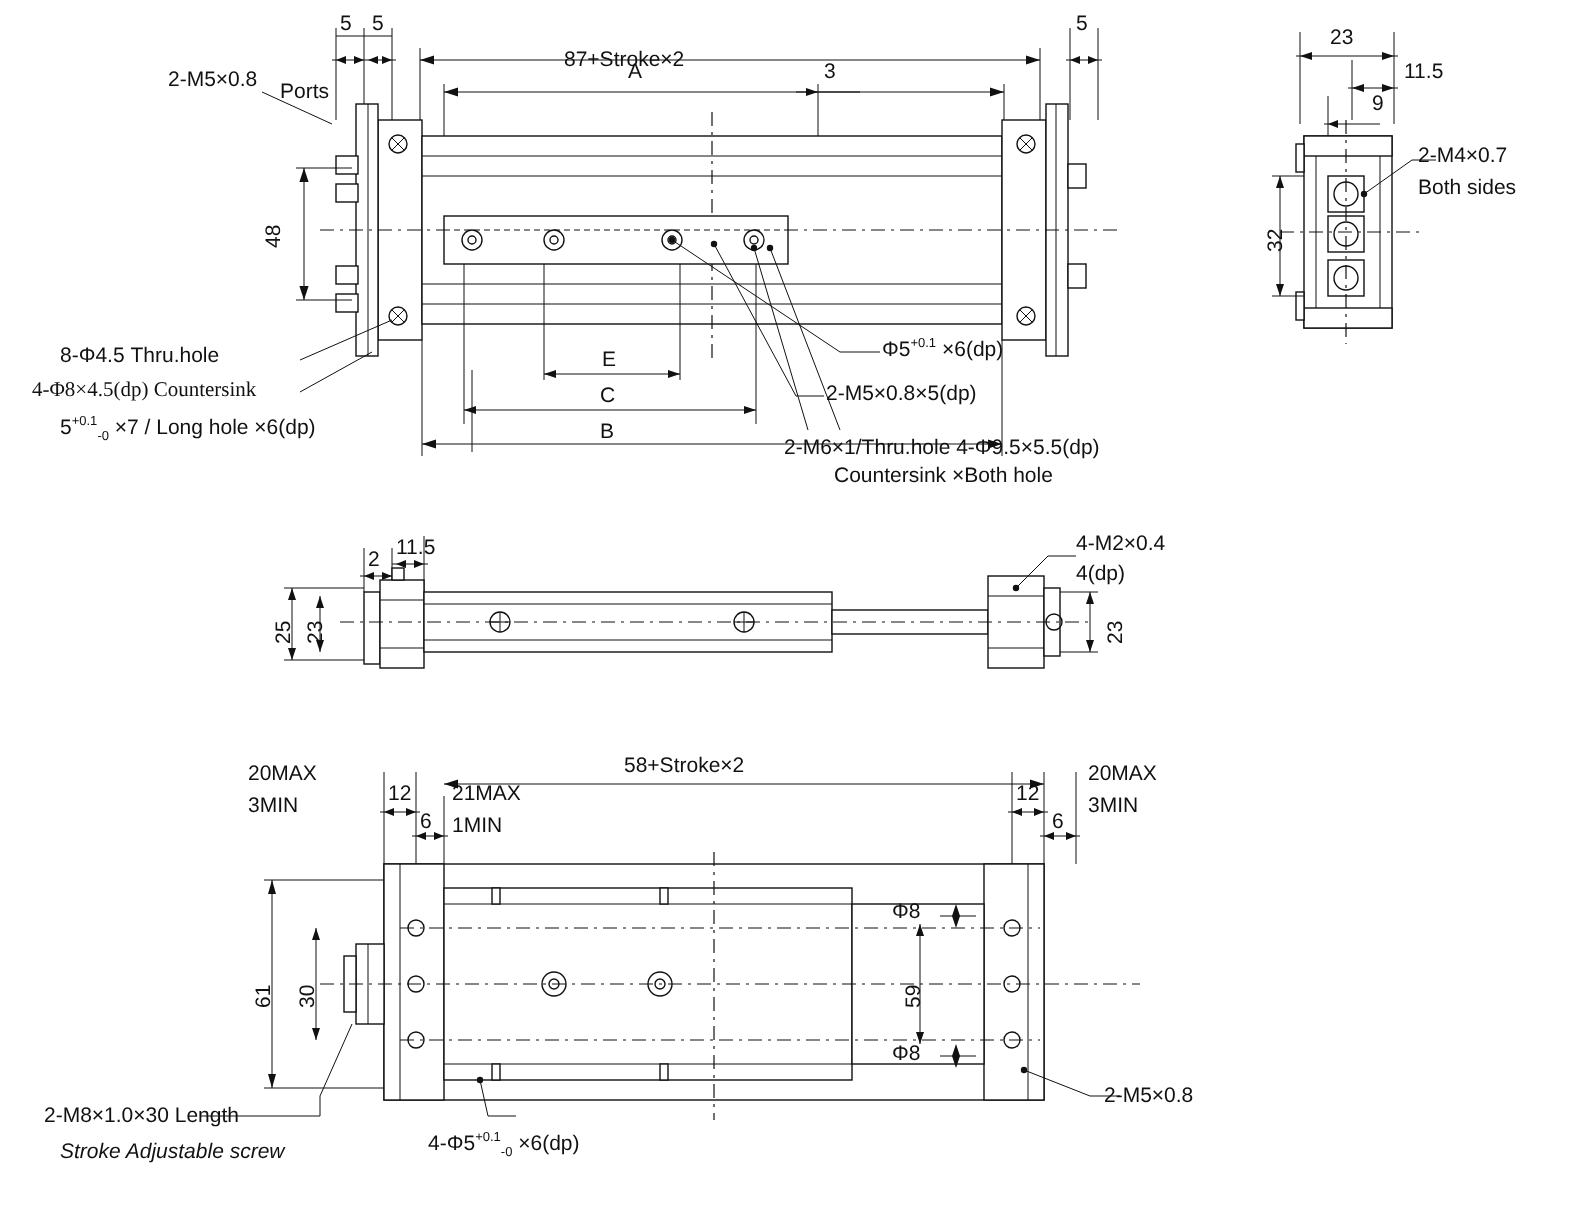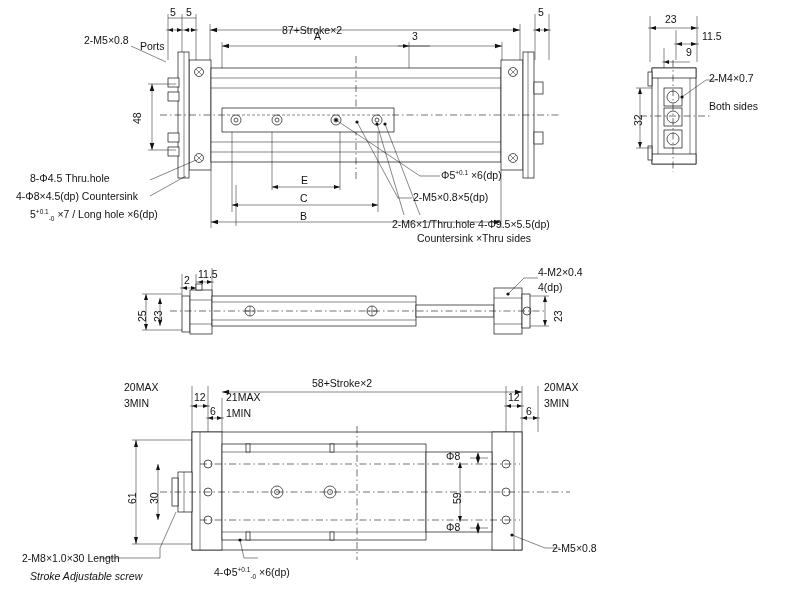--- a/index.html
+++ b/index.html
@@ -359,37 +359,37 @@
 <div class="lbl" style="left:538px;top:6px;">5</div>
 <div class="lbl" style="left:314px;top:30px;">A</div>
 <div class="lbl" style="left:412px;top:30px;">3</div>
 
 <div class="lbl" style="left:84px;top:34px;">2-M5×0.8</div>
 <div class="lbl" style="left:104px;top:40px;margin-left:36px;">Ports</div>
 
 <div class="lbl" style="left:131px;top:124px;transform:rotate(-90deg);transform-origin:left top;">48</div>
 
 <div class="lbl" style="left:30px;top:172px;">8-Φ4.5 Thru.hole</div>
-<div class="lbl" style="left:16px;top:190px;">4-Φ8×4.5(dp) Countersink</div>
+<div class="lbl" style="left:16px;top:190px;font-family:Liberation Serif, serif;">4-Φ8×4.5(dp) Countersink</div>
 <div class="lbl" style="left:30px;top:208px;">5<sup>+0.1</sup><sub>-0</sub> ×7 / Long hole ×6(dp)</div>
 
 <div class="lbl" style="left:301px;top:174px;">E</div>
 <div class="lbl" style="left:300px;top:192px;">C</div>
 <div class="lbl" style="left:300px;top:210px;">B</div>
 
 <div class="lbl" style="left:441px;top:169px;">Φ5<sup>+0.1</sup> ×6(dp)</div>
 <div class="lbl" style="left:413px;top:191px;text-align:right;">2-M5×0.8×5(dp)</div>
 <div class="lbl" style="left:392px;top:218px;">2-M6×1/Thru.hole 4-Φ9.5×5.5(dp)</div>
-<div class="lbl" style="left:417px;top:232px;">Countersink ×Thru sides</div>
+<div class="lbl" style="left:417px;top:232px;">Countersink ×Both hole</div>
 
 <div class="lbl" style="left:665px;top:13px;">23</div>
 <div class="lbl" style="left:702px;top:30px;">11.5</div>
 <div class="lbl" style="left:686px;top:46px;">9</div>
 <div class="lbl" style="left:709px;top:72px;">2-M4×0.7</div>
-<div class="lbl" style="left:709px;top:88px;margin-top:12px;">Both sides</div>
+<div class="lbl" style="left:709px;top:88px;">Both sides</div>
 <div class="lbl" style="left:632px;top:126px;transform:rotate(-90deg);transform-origin:left top;">32</div>
 
 <div class="lbl" style="left:184px;top:274px;">2</div>
 <div class="lbl" style="left:198px;top:268px;">11.5</div>
 <div class="lbl" style="left:136px;top:322px;transform:rotate(-90deg);transform-origin:left top;">25</div>
 <div class="lbl" style="left:152px;top:322px;transform:rotate(-90deg);transform-origin:left top;">23</div>
 <div class="lbl" style="left:552px;top:322px;transform:rotate(-90deg);transform-origin:left top;">23</div>
 <div class="lbl" style="left:538px;top:266px;">4-M2×0.4</div>
 <div class="lbl" style="left:538px;top:281px;">4(dp)</div>
 

